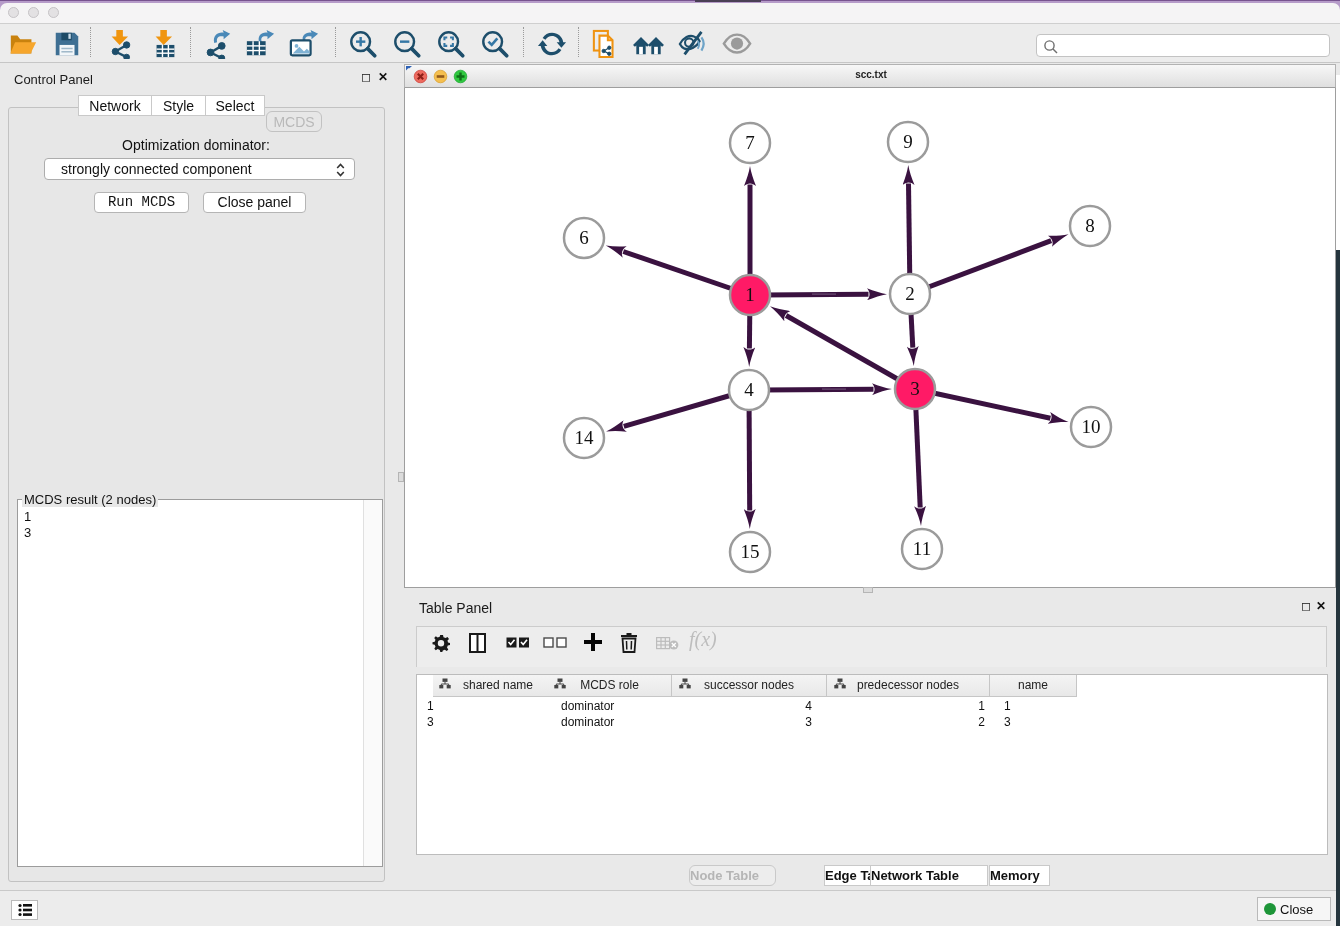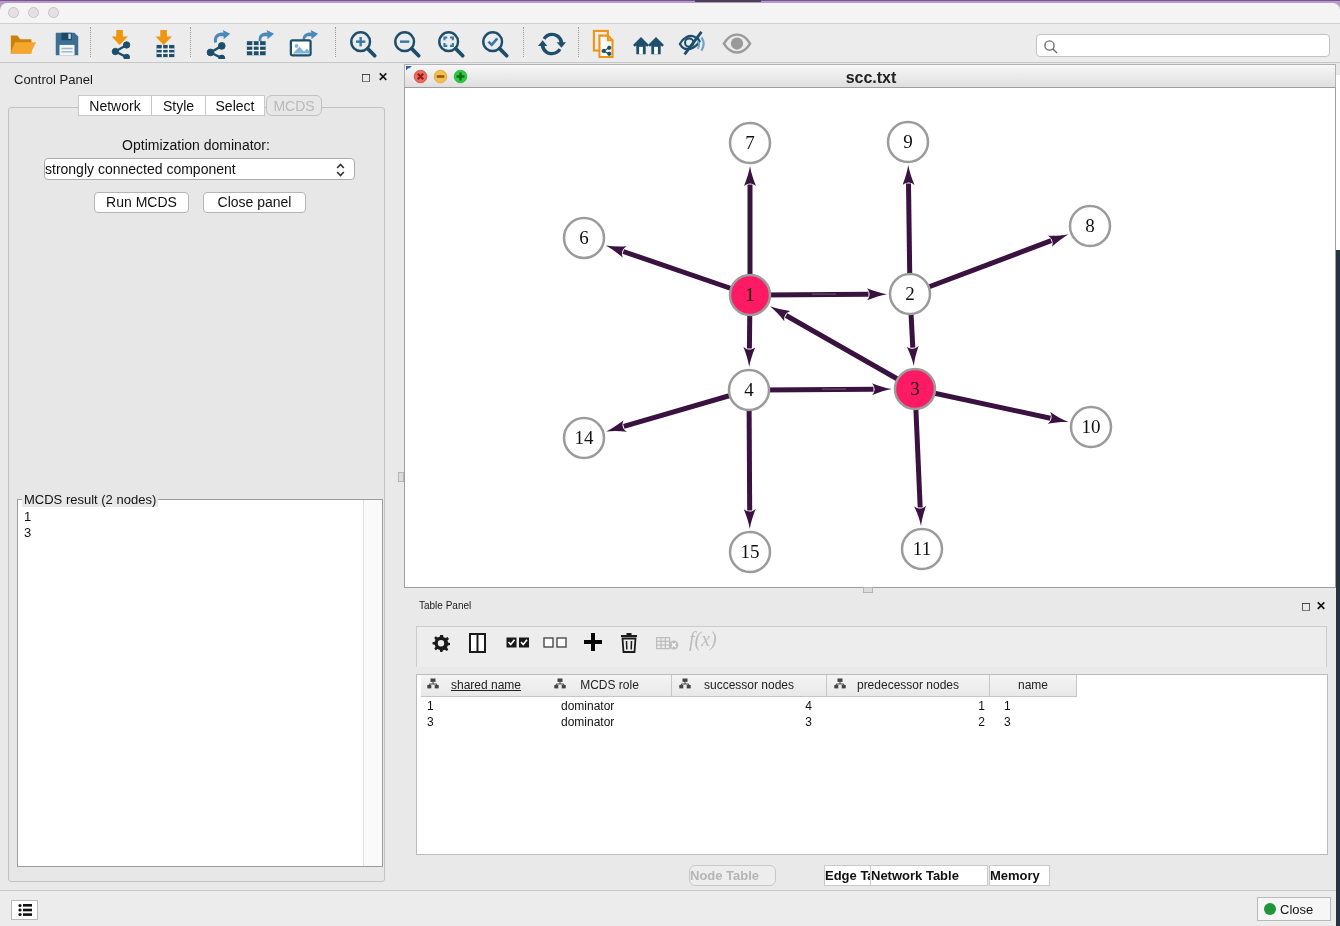--- a/index.html
+++ b/index.html
@@ -19,36 +19,36 @@
 #search svg { position:absolute; left:6px; top:4px; }
 
 
 #cpanel { left:0; top:63px; width:392px; height:827px; background:#e9e9e9; }
 #cp-title { position:absolute; left:14px; top:9px; font-size:13px; color:#1a1a1a; }
 .panicon { position:absolute; font-size:12px; color:#111; }
 #cp-box { position:absolute; left:8px; top:44px; width:377px; height:775px; background:#e7e7e7; border:1px solid #c2c2c2; border-radius:3px; }
 .tab { position:absolute; top:32px; height:21px; background:#fff; border:1px solid #c9c9c9; font-size:14px; color:#111; text-align:center; line-height:20px; z-index:3; }
 #tab-mcds { background:#e7e7e7; color:#b9b9b9; border:1px solid #c2c2c2; border-radius:6px; }
 #optlabel { position:absolute; left:0; top:74px; width:392px; text-align:center; font-size:14px; color:#111; }
-#dropdown { position:absolute; left:44px; top:95px; width:311px; height:22px; background:#fff; border:1px solid #adadad; border-radius:4px; font-size:14px; color:#111; line-height:20px; padding-left:0; }
+#dropdown { position:absolute; left:44px; top:95px; width:311px; height:22px; background:#fff; border:1px solid #adadad; border-radius:4px; font-size:14px; color:#111; line-height:20px; padding-left:16px; }
 .btn { position:absolute; top:129px; height:21px; background:#fff; border:1px solid #b5b5b5; border-radius:4px; font-size:14px; color:#111; text-align:center; line-height:19px; }
 #fieldset { position:absolute; left:17px; top:436px; width:366px; height:368px; border:1px solid #9c9c9c; background:#fff; }
 #fs-legend { position:absolute; left:22px; top:429px; background:#e7e7e7; font-size:13px; color:#111; padding:0 2px; }
 #fs-text { position:absolute; left:24px; top:446px; font-size:13px; color:#111; line-height:16px; }
 #fs-scroll { position:absolute; left:363px; top:437px; width:19px; height:366px; background:#fafafa; border-left:1px solid #e0e0e0; }
 
 
 #netframe { left:404px; top:64px; width:932px; height:524px; }
 #net-title { position:absolute; left:0; top:0; width:932px; height:24px; background:linear-gradient(#f7f7f7,#dfdfdf); border:1px solid #b2b2b2; border-bottom:1px solid #9e9e9e; }
-#net-title .lbl { position:absolute; left:0; top:4px; width:932px; text-align:center; font-size:16px; font-weight:bold; color:#222; }
+#net-title .lbl { position:absolute; left:0; top:4px; width:932px; text-align:center; font-size:10px; font-weight:bold; color:#222; }
 #canvas { position:absolute; left:0; top:24px; width:932px; height:500px; background:#fff; border:1px solid #9e9e9e; border-top:none; }
 
 
 #tpanel { left:404px; top:592px; width:932px; height:296px; background:#e9e9e9; }
-#tp-title { position:absolute; left:15px; top:8px; font-size:10px; color:#1a1a1a; }
+#tp-title { position:absolute; left:15px; top:8px; font-size:14px; color:#1a1a1a; }
 #tp-toolbar { position:absolute; left:12px; top:34px; width:911px; height:41px; background:#ededed; border:1px solid #cccccc; border-bottom:none; }
 #tp-table { position:absolute; left:12px; top:82px; width:912px; height:181px; background:#fff; border:1px solid #bcbcbc; }
 .hcell { position:absolute; top:0; height:22px; background:linear-gradient(#f4f4f4,#e8e8e8); border-right:1px solid #c6c6c6; border-bottom:1px solid #c6c6c6; font-size:12px; color:#222; text-align:center; line-height:21px; }
 .tcell { position:absolute; font-size:12px; color:#111; height:16px; line-height:16px; }
 .btab { position:absolute; top:273px; height:21px; background:#fff; border:1px solid #c9c9c9; font-size:13px; font-weight:bold; color:#111; text-align:left; line-height:20px; }
 
 
 #statusbar { left:0; top:890px; width:1340px; height:36px; background:#ececec; border-top:1px solid #c9c9c9; }
 #listbtn { position:absolute; left:11px; top:9px; width:27px; height:20px; background:#fdfdfd; border:1px solid #b9b9b9; }
 #membtn { position:absolute; left:1257px; top:6px; width:74px; height:24px; background:#f6f6f6; border:1px solid #b9b9b9; font-size:13px; color:#111; display:flex; align-items:center; white-space:nowrap; overflow:hidden; }
@@ -206,30 +206,30 @@
     </div>
 </div>
 
 <div class="abs" id="cpanel">
   <div id="cp-title">Control Panel</div>
   <div class="panicon" style="left:361px; top:7px;">◻</div>
   <div class="panicon" style="left:378px; top:7px; font-weight:bold;">✕</div>
   <div class="tab" style="left:78px; width:73px; border-right:none;">Network</div>
   <div class="tab" style="left:151px; width:54px; border-right:none;">Style</div>
   <div class="tab" style="left:205px; width:60px;">Select</div>
-  <div class="tab" id="tab-mcds" style="left:266px; width:56px;">MCDS</div>
+  <div class="tab" id="tab-mcds" style="left:266px; width:56px;margin-top:16px;">MCDS</div>
   <div id="cp-box"></div>
   <div id="optlabel">Optimization dominator:</div>
   <div id="dropdown">strongly connected component
     <svg style="position:absolute; right:9px; top:4px;" width="9" height="14" viewBox="0 0 9 14">
         <path d="M1.2 5 L4.5 1.5 L7.8 5" fill="none" stroke="#333" stroke-width="1.6"></path>
         <path d="M1.2 9 L4.5 12.5 L7.8 9" fill="none" stroke="#333" stroke-width="1.6"></path>
       </svg>
   </div>
-  <div class="btn" style="left:94px; width:95px;">Run MCDS</div>
+  <div class="btn" style="left:94px; width:95px;font-family:Liberation Mono, monospace;">Run MCDS</div>
   <div class="btn" style="left:203px; width:103px;">Close panel</div>
   <div id="fieldset"></div>
   <div id="fs-scroll"></div>
   <div id="fs-legend">MCDS result (2 nodes)</div>
   <div id="fs-text">1<br>3</div>
 </div>
 
 <div class="abs" id="netframe">
   <div id="net-title">
     <svg style="position:absolute;left:8px;top:4px;" width="60" height="15" viewBox="0 0 60 15">
@@ -337,21 +337,21 @@
           <line x1="0.6" y1="8" x2="13.6" y2="8"></line>
           <line x1="5" y1="0.6" x2="5" y2="11.6"></line>
           <line x1="9.3" y1="0.6" x2="9.3" y2="11.6"></line>
         </g>
         <circle cx="17.8" cy="8" r="4.6" fill="#bdbdbd"></circle>
         <path d="M15.8 6 L19.8 10 M19.8 6 L15.8 10" stroke="#fff" stroke-width="1.3"></path>
       </svg>
     <div style="position:absolute;left:272px;top:1px;width:46px;font-family:'Liberation Serif',serif;font-style:italic;font-size:20px;color:#bdbdbd;">f(x)</div>
   </div>
   <div id="tp-table">
-    <div class="hcell" style="left:4px; width:131px; border-left:none;text-decoration:underline;"><svg class="hic" width="12" height="11" viewBox="0 0 12 11" style="position:absolute;left:6px;top:3px;">
+    <div class="hcell" style="left:16px; width:131px; border-left:none;"><svg class="hic" width="12" height="11" viewBox="0 0 12 11" style="position:absolute;left:6px;top:3px;">
           <rect x="3.5" y="0.5" width="5" height="3.4" fill="#444"></rect>
           <rect x="0.3" y="7" width="4" height="3.4" fill="#444"></rect>
           <rect x="7.7" y="7" width="4" height="3.4" fill="#444"></rect>
           <path d="M6 4 V6 M2.3 7 V6 H9.7 V7" stroke="#444" fill="none"></path>
         </svg>shared name</div>
     <div class="hcell" style="left:131px; width:124px;"><svg class="hic" width="12" height="11" viewBox="0 0 12 11" style="position:absolute;left:6px;top:3px;">
           <rect x="3.5" y="0.5" width="5" height="3.4" fill="#444"></rect>
           <rect x="0.3" y="7" width="4" height="3.4" fill="#444"></rect>
           <rect x="7.7" y="7" width="4" height="3.4" fill="#444"></rect>
           <path d="M6 4 V6 M2.3 7 V6 H9.7 V7" stroke="#444" fill="none"></path>

